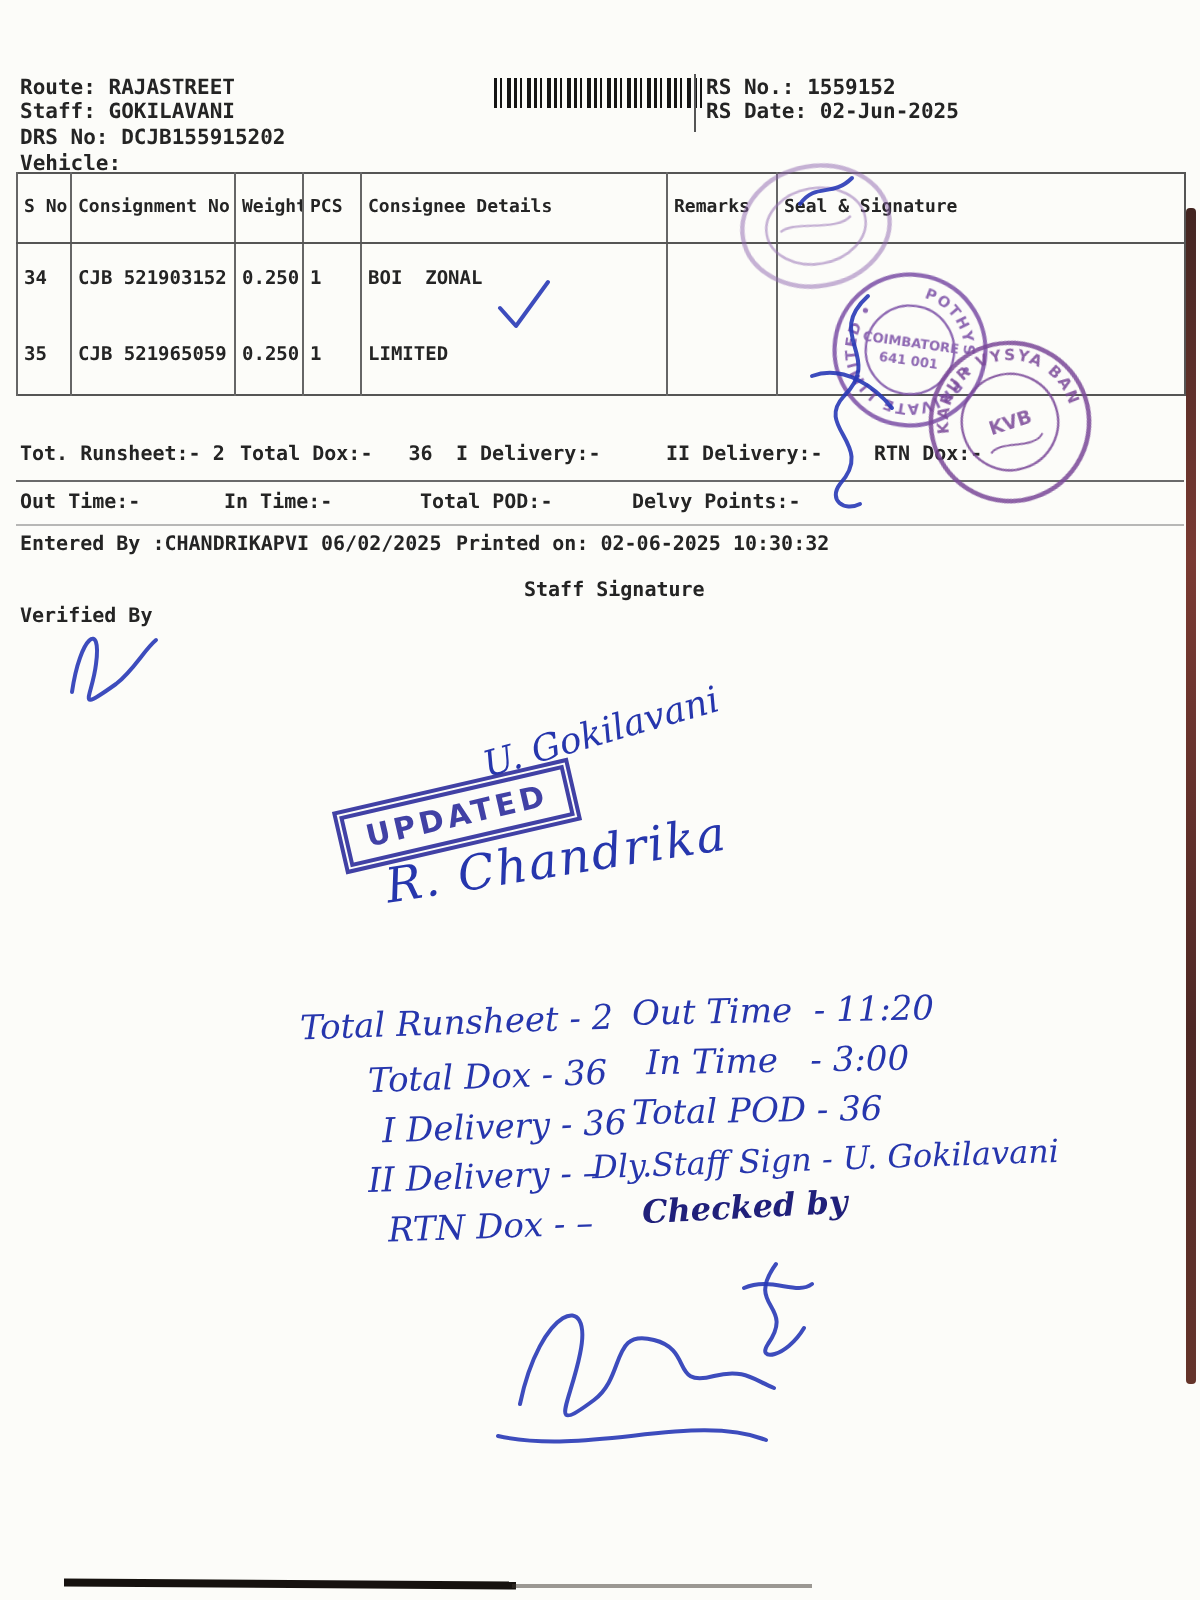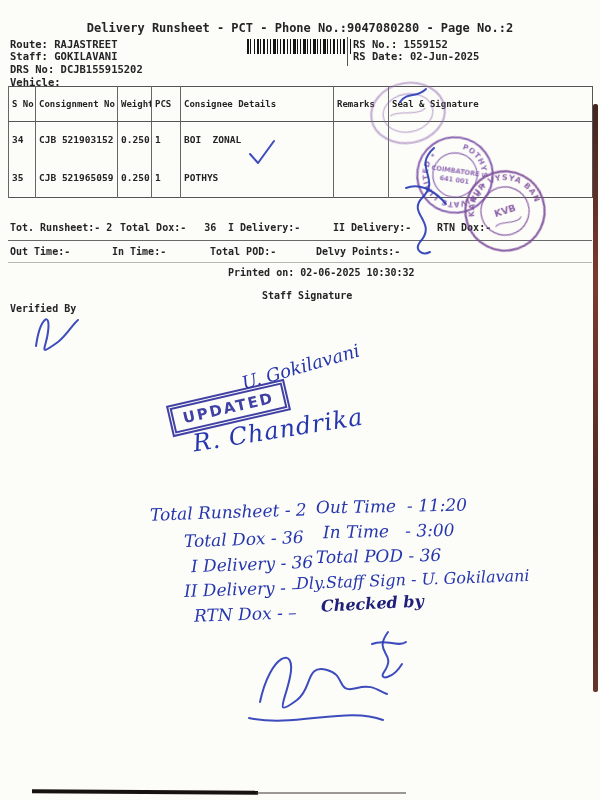--- a/index.html
+++ b/index.html
@@ -63,21 +63,20 @@
     opacity:.9; border-radius:2px;
   }
   .bottom-edge  { position:absolute; left:32px; top:790px; width:226px; height:4px; background:#16120f; transform:rotate(.4deg); }
   .bottom-edge2 { position:absolute; left:256px; top:792px; width:150px; height:2px; background:#3a332e; opacity:.5; }
 </style>
 </head>
 <body>
 
 <div class="page">
 
-  <div class="print subtitle">Delivery Runsheet - PCT - Phone No.:9047080280 - Page No.:2</div>
 
   <div class="print info" style="left:10px; top:38px;">Route: RAJASTREET</div>
   <div class="print info" style="left:10px; top:50px;">Staff: GOKILAVANI</div>
   <div class="print info" style="left:10px; top:63px;">DRS No: DCJB155915202</div>
   <div class="print info" style="left:10px; top:76px;">Vehicle:</div>
 
   <div class="barcode"></div>
   <div class="vline" style="left:347px; top:37px; height:29px;"></div>
   <div class="print info" style="left:353px; top:38px;">RS No.: 1559152</div>
   <div class="print info" style="left:353px; top:50px;">RS Date: 02-Jun-2025</div>
@@ -111,21 +110,21 @@
         <td>1</td>
         <td>BOI  ZONAL</td>
         <td></td>
         <td></td>
       </tr>
       <tr>
         <td>35</td>
         <td>CJB 521965059</td>
         <td>0.250</td>
         <td>1</td>
-        <td>POTHYS</td>
+        <td>LIMITED</td>
         <td></td>
         <td></td>
       </tr>
     </tbody>
   </table>
 
   <div class="print" style="left:10px;  top:222px; font-size:10px;">Tot. Runsheet:- 2</div>
   <div class="print" style="left:120px; top:222px; font-size:10px;">Total Dox:-   36</div>
   <div class="print" style="left:228px; top:222px; font-size:10px;">I Delivery:-</div>
   <div class="print" style="left:333px; top:222px; font-size:10px;">II Delivery:-</div>
@@ -133,20 +132,21 @@
 
   <div class="rule" style="left:8px; top:240px; width:584px;"></div>
 
   <div class="print" style="left:10px;  top:246px; font-size:10px;">Out Time:-</div>
   <div class="print" style="left:112px; top:246px; font-size:10px;">In Time:-</div>
   <div class="print" style="left:210px; top:246px; font-size:10px;">Total POD:-</div>
   <div class="print" style="left:316px; top:246px; font-size:10px;">Delvy Points:-</div>
 
   <div class="rule light" style="left:8px; top:262px; width:584px;"></div>
 
+  <div class="print" style="left:10px;  top:267px; font-size:10px;">Entered By :CHANDRIKAPVI 06/02/2025</div>
   <div class="print" style="left:228px; top:267px; font-size:10px;">Printed on: 02-06-2025 10:30:32</div>
 
   <div class="print" style="left:10px;  top:303px; font-size:10px;">Verified By</div>
   <div class="print" style="left:262px; top:290px; font-size:10px;">Staff Signature</div>
 
   <svg class="stamp-svg" style="left:368px; top:80px; transform:rotate(-10deg); opacity:.5;" width="80" height="66" viewBox="0 0 80 66">
     <ellipse cx="40" cy="33" rx="37" ry="30" fill="none" stroke="#9068b0" stroke-width="2.2"></ellipse>
     <ellipse cx="40" cy="33" rx="25" ry="19" fill="none" stroke="#9068b0" stroke-width="1.3"></ellipse>
     <path d="M22,33 C30,28 50,38 58,31" fill="none" stroke="#9068b0" stroke-width="1.2"></path>
   </svg>

